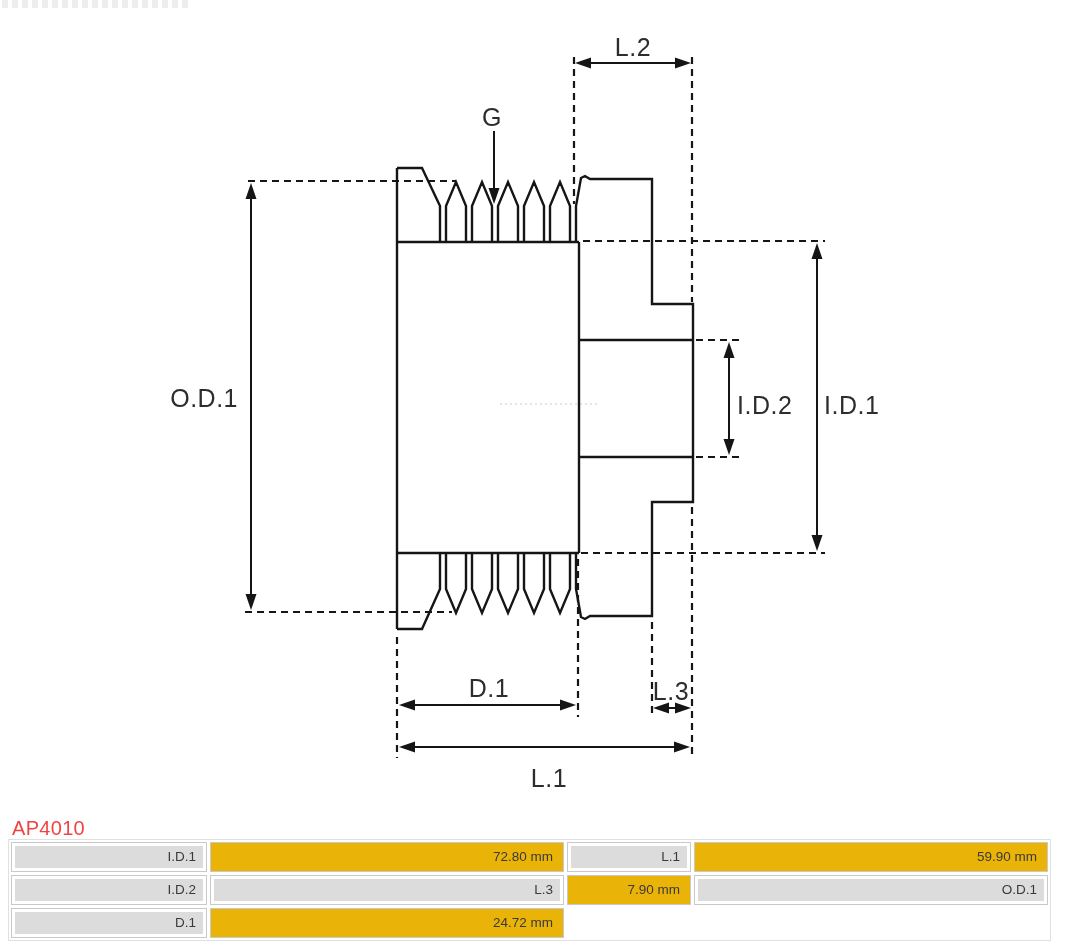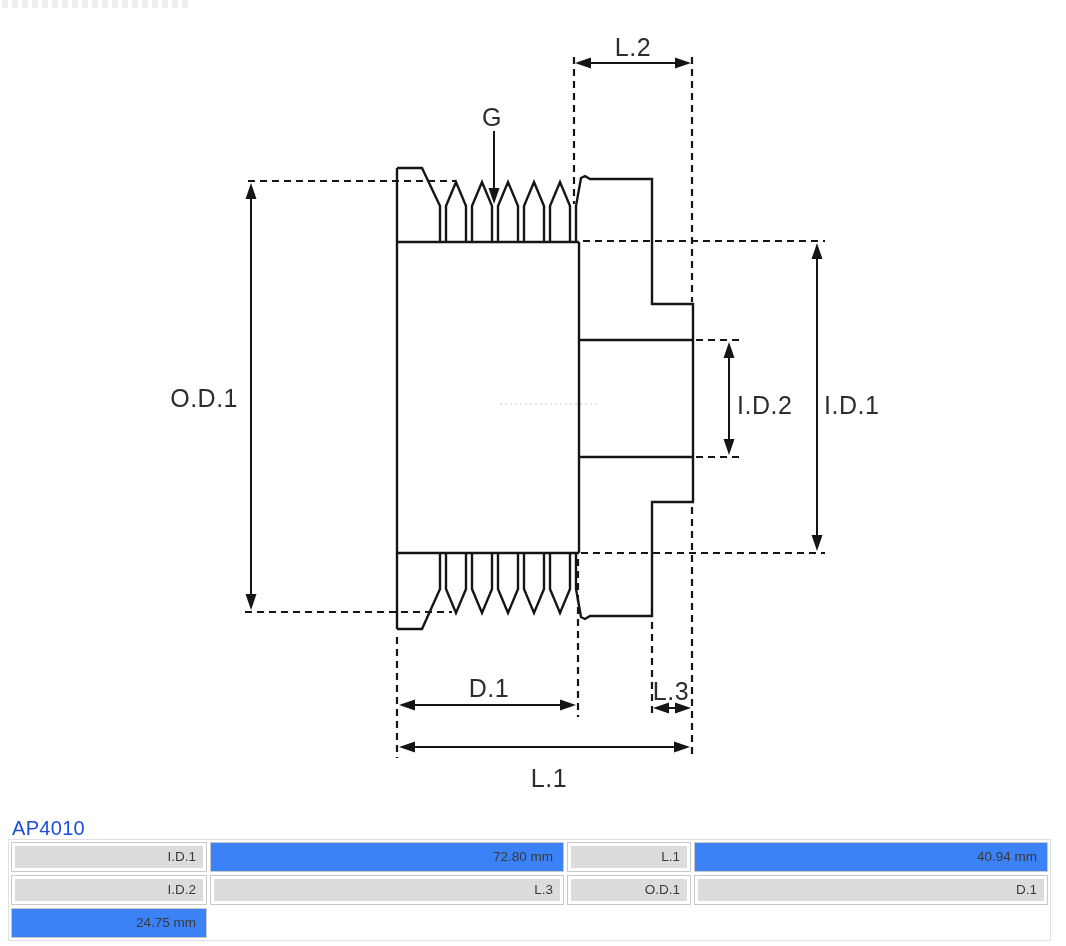--- a/index.html
+++ b/index.html
@@ -12,33 +12,33 @@
     position:absolute;left:2px;top:0;width:186px;height:8px;opacity:.45;
     background:repeating-linear-gradient(90deg,rgba(170,170,170,.45) 0 6px,rgba(255,255,255,0) 6px 10px);
   }
   .drawing-wrap{position:absolute;left:0;top:0;width:1066px;height:800px;}
   svg text{
     font-family:"Liberation Sans",sans-serif;
     font-size:25px;fill:#2d2d2d;letter-spacing:.5px;
   }
   .part-title{
     position:absolute;left:12px;top:817px;
-    font-size:20px;color:#1d4ed8;letter-spacing:.3px;
+    font-size:20px;color:#ef4444;letter-spacing:.3px;
   }
   .spec-table{
     position:absolute;left:8px;top:839px;width:1037px;
     border:1px solid #e0e0e0;padding:2px;
     display:grid;
     grid-template-columns:196px 354px 124px 1fr;
     grid-auto-rows:30px;
     gap:3px;
     font-size:13.5px;color:#3a3a3a;
   }
   .cell{
-    border:1px solid #c9c9c9;background:#3b82f6;
+    border:1px solid #c9c9c9;background:#eab308;
     line-height:28px;text-align:right;padding-right:10px;
     white-space:nowrap;overflow:hidden;
   }
   .cell.label{
     background:#dcdcdc;
     box-shadow:inset 0 0 0 3px #ffffff;
   }
 </style>
 </head>
 <body>
@@ -146,21 +146,22 @@
 </svg>
 </div>
 
 <div class="part-title">AP4010</div>
 
 <div class="spec-table">
 
   <div class="cell label">I.D.1</div>
   <div class="cell">72.80 mm</div>
   <div class="cell label">L.1</div>
-  <div class="cell">40.94 mm</div>
+  <div class="cell">59.90 mm</div>
 
   <div class="cell label">I.D.2</div>
   <div class="cell label">L.3</div>
+  <div class="cell">7.90 mm</div>
 
   <div class="cell label">O.D.1</div>
   <div class="cell label">D.1</div>
-  <div class="cell">24.75 mm</div>
+  <div class="cell">24.72 mm</div>
 </div>
 
 </body></html>

